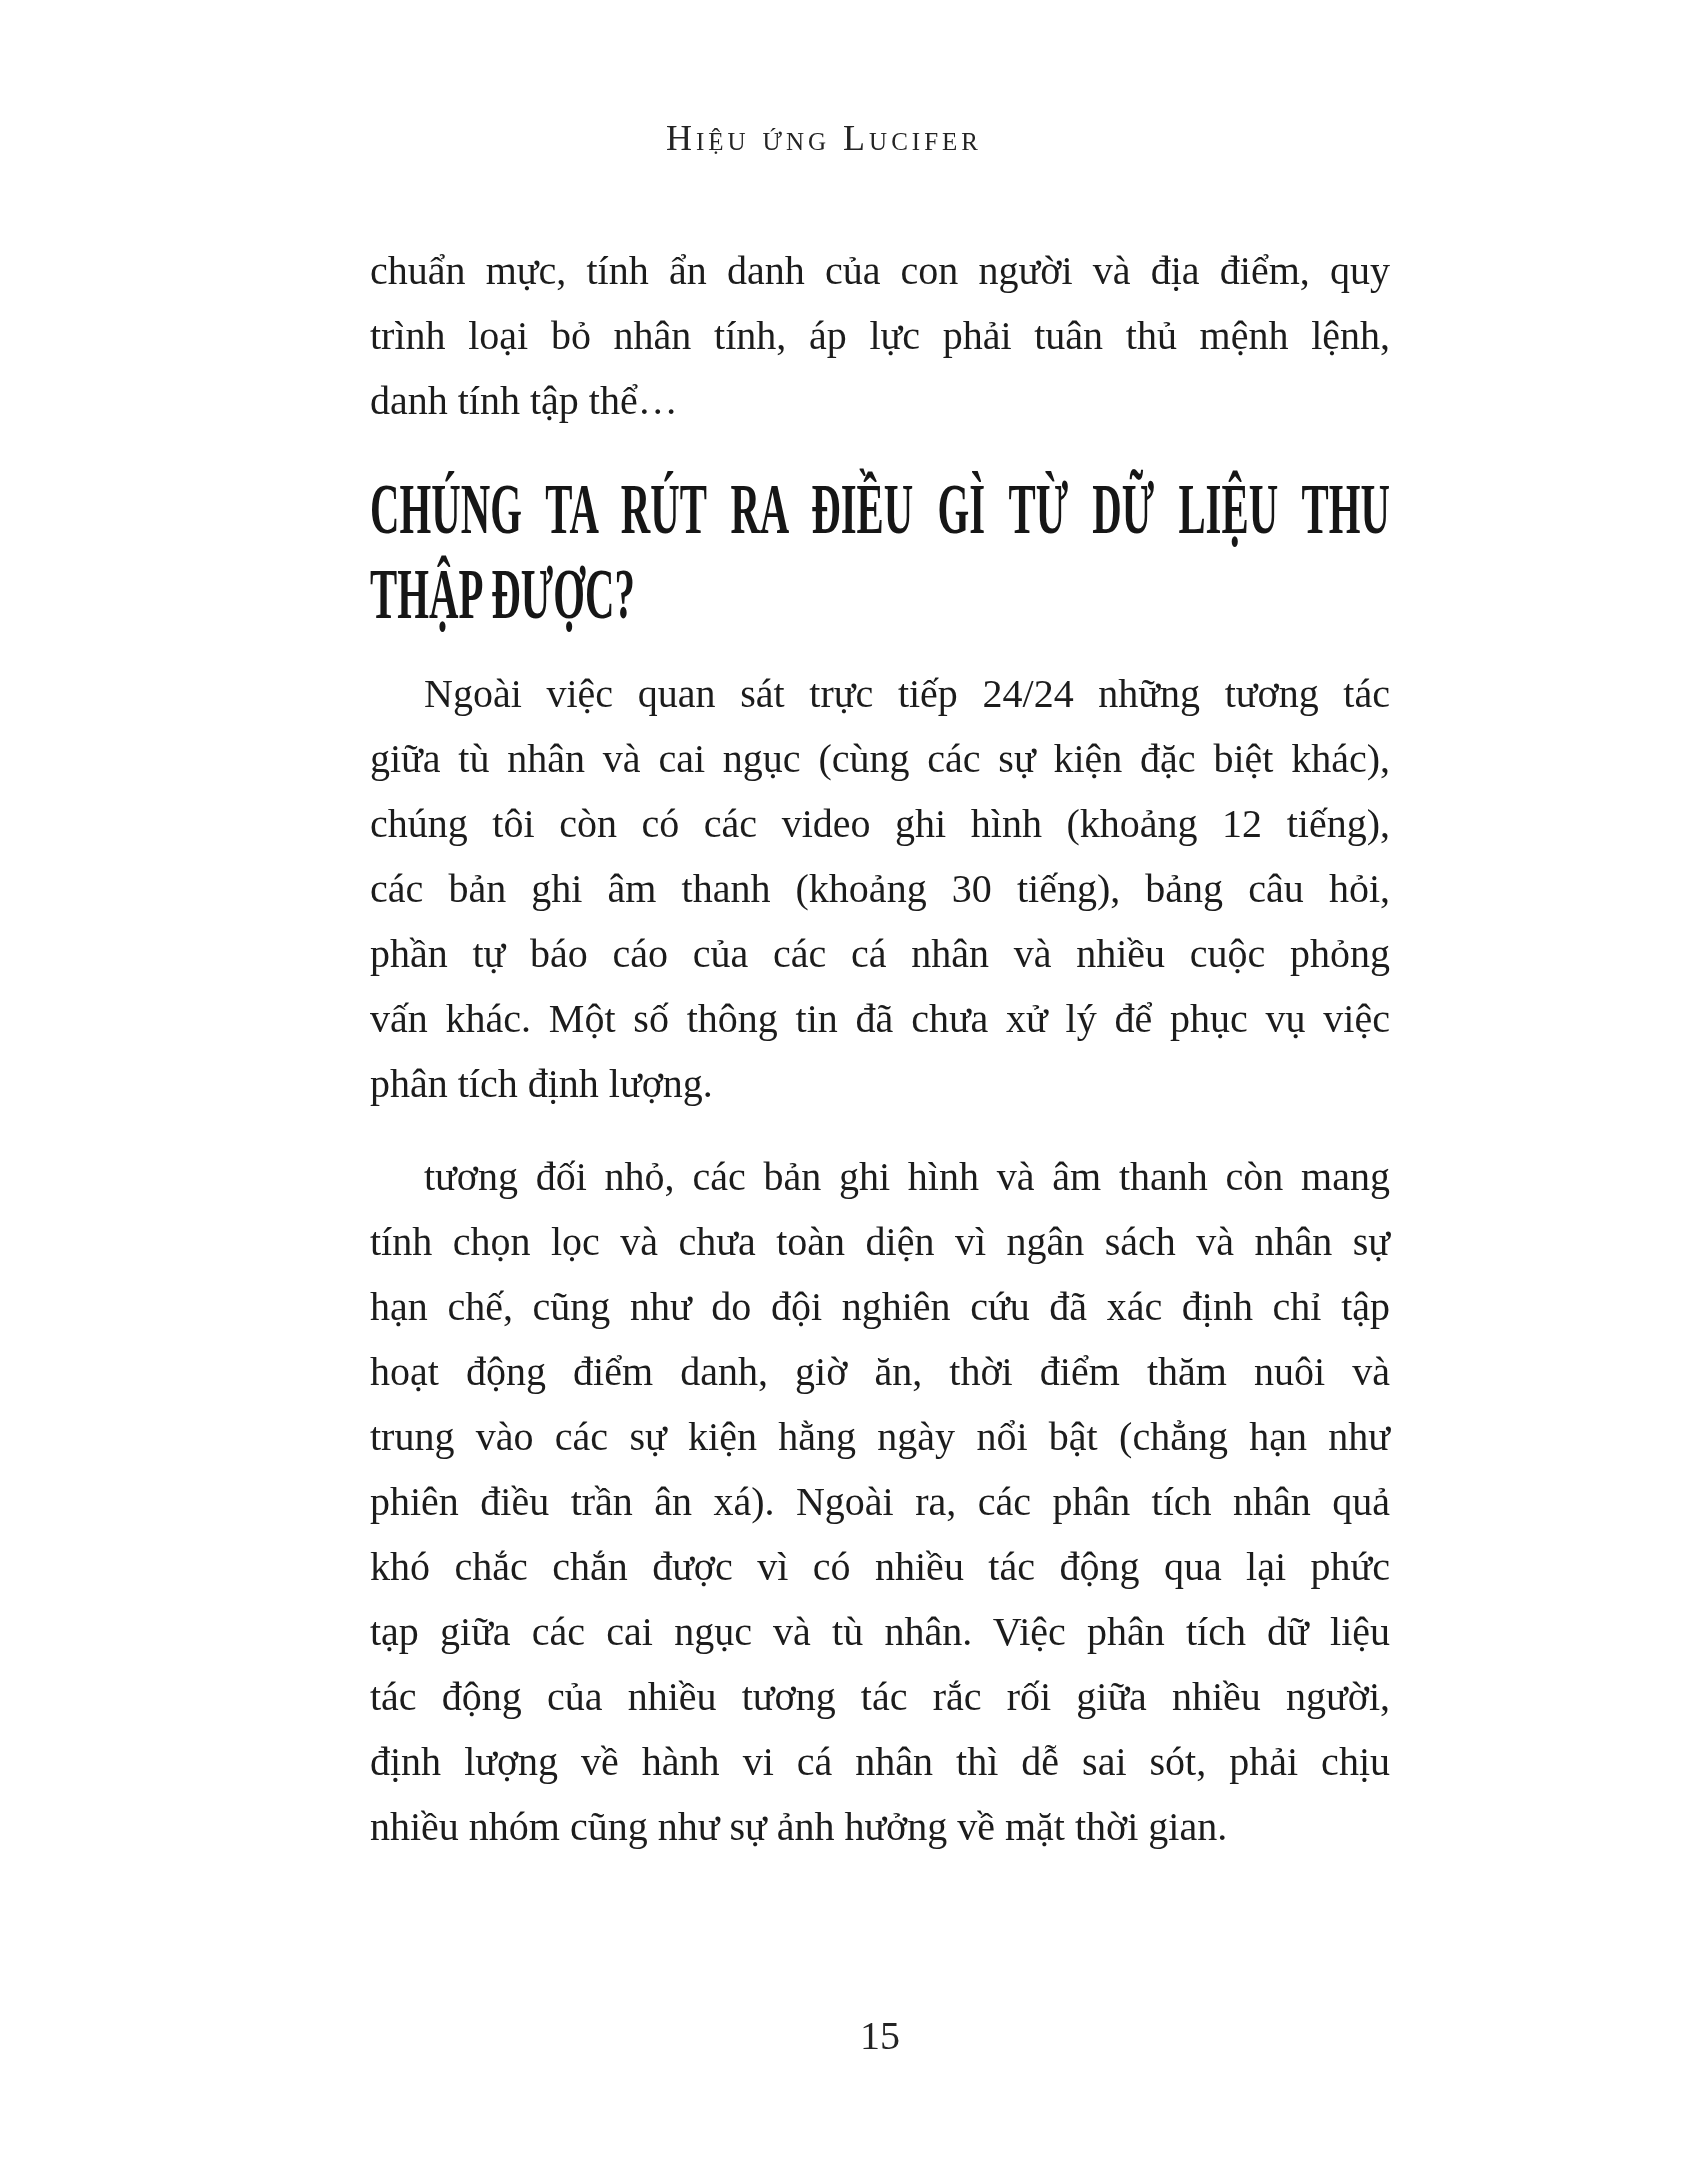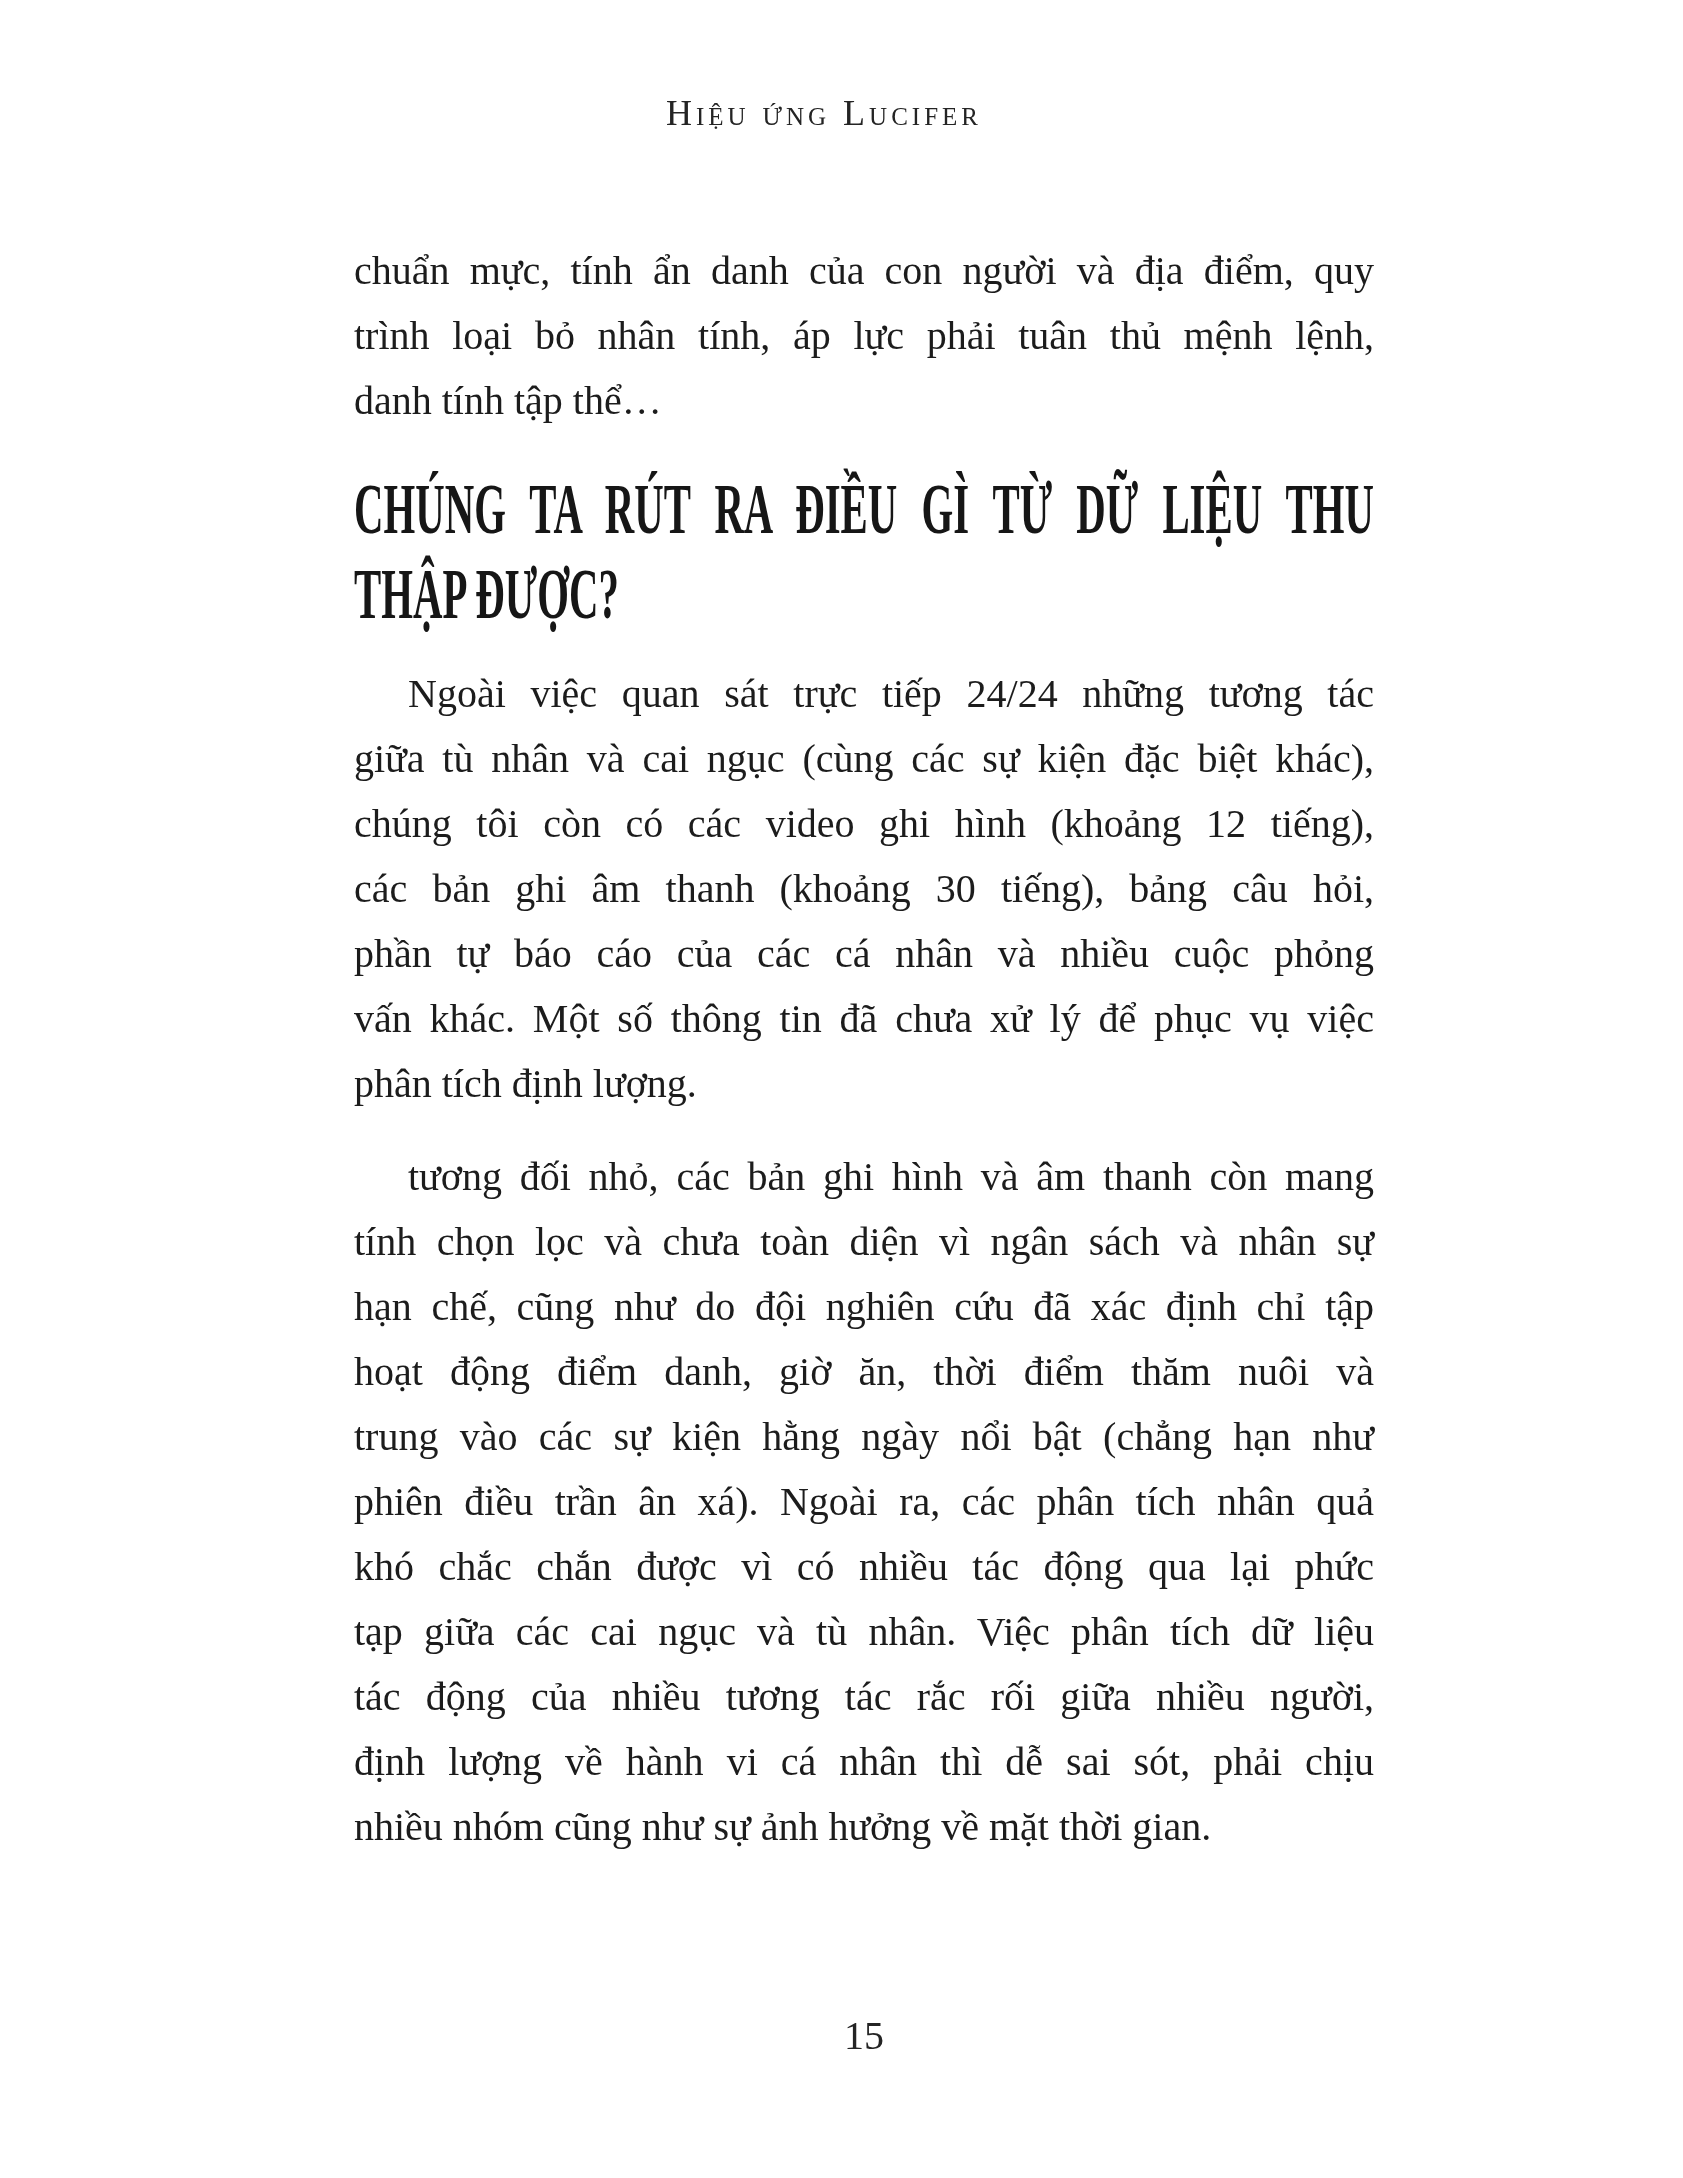--- a/index.html
+++ b/index.html
@@ -11,28 +11,28 @@
     position: relative;
     width: 1683px;
     height: 2178px;
     background: #ffffff;
     overflow: hidden;
     font-family: "Liberation Serif", "DejaVu Serif", serif;
     color: #1c1c1c;
   }
   .column {
     position: absolute;
-    left: 354px;
+    left: 370px;
     top: 0;
     width: 1020px;
     height: 2178px;
   }
   .running-head {
     position: absolute;
-    top: 92px;
+    top: 117px;
     left: 0;
     width: 1020px;
     text-align: right;
     padding-right: 38px;
     box-sizing: border-box;
     font-variant: small-caps;
     font-size: 36px;
     letter-spacing: 4px;
     color: #242424;
     white-space: nowrap;

